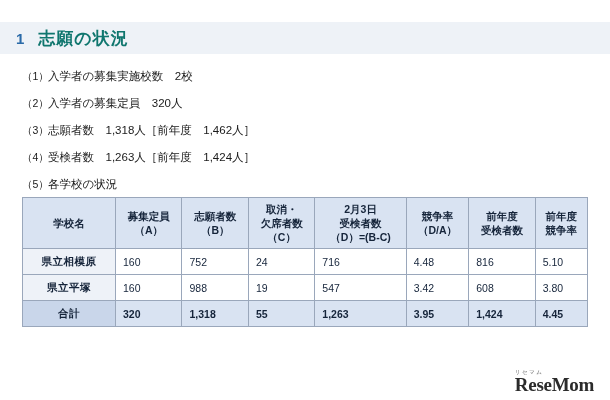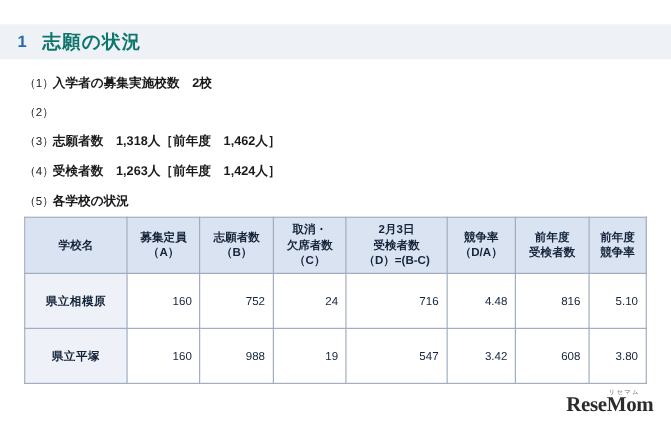--- a/index.html
+++ b/index.html
@@ -58,21 +58,20 @@
     line-height: 1.4;
   }
   .item .marker {
     width: 26px;
     flex: 0 0 26px;
     color: #1a1a1a;
     font-size: 10.5px;
   }
   .item .itext {
     white-space: pre;
-    font-weight: bold;
   }
   table.stats {
     position: absolute;
     left: 22px;
     top: 197px;
     width: 566px;
     border-collapse: collapse;
     font-size: 10.5px;
     color: #15243a;
   }
@@ -90,45 +89,45 @@
     font-size: 10.5px;
     text-align: center;
     padding: 2px 3px;
   }
   table.stats thead th.school {
     width: 86px;
   }
   table.stats tbody td {
     height: 25px;
     vertical-align: middle;
-    padding: 12px 7px;
+    padding: 0 7px;
     background: #ffffff;
     margin-left: 29px;
   }
   table.stats tbody td.namecell {
     text-align: center;
     background: #eef2f8;
     font-weight: bold;
     letter-spacing: 0.5px;
   }
   table.stats tbody td.num {
-    text-align: right;
+    text-align: left;
   }
   table.stats tbody tr.total td {
     background: #d9e3f2;
     font-weight: bold;
   }
   table.stats tbody tr.total td.namecell {
     background: #c9d6ea;
   }
   .logo {
     position: absolute;
     right: 16px;
-    bottom: 20px;
-    text-align: right;
+    bottom: 4px;
+    text-align: left;
     font-family: "Liberation Serif", serif;
     margin-left: 32px;
   }
   .logo .katakana {
     font-family: "Liberation Sans", sans-serif;
     font-size: 5.5px;
     color: #6a6a6a;
     letter-spacing: 1.5px;
     margin-right: 12px;
     margin-bottom: -2px;
@@ -150,20 +149,21 @@
     <span class="title-text">志願の状況</span>
   </div>
 
   <div class="body-list">
     <div class="item">
       <span class="marker">（1）</span>
       <span class="itext">入学者の募集実施校数　2校</span>
     </div>
     <div class="item">
       <span class="marker">（2）</span>
+      <span class="itext">入学者の募集定員　320人</span>
     </div>
     <div class="item">
       <span class="marker">（3）</span>
       <span class="itext">志願者数　1,318人［前年度　1,462人］</span>
     </div>
     <div class="item">
       <span class="marker">（4）</span>
       <span class="itext">受検者数　1,263人［前年度　1,424人］</span>
     </div>
     <div class="item">
@@ -222,20 +222,30 @@
       <tr>
         <td class="namecell">県立平塚</td>
         <td class="num">160</td>
         <td class="num">988</td>
         <td class="num">19</td>
         <td class="num">547</td>
         <td class="num">3.42</td>
         <td class="num">608</td>
         <td class="num">3.80</td>
       </tr>
+      <tr class="total">
+        <td class="namecell">合計</td>
+        <td class="num">320</td>
+        <td class="num">1,318</td>
+        <td class="num">55</td>
+        <td class="num">1,263</td>
+        <td class="num">3.95</td>
+        <td class="num">1,424</td>
+        <td class="num">4.45</td>
+      </tr>
     </tbody>
   </table>
 
   <div class="logo">
     <div class="katakana">リセマム</div>
     <div class="word">ReseMom</div>
   </div>
 
 </div>
 

